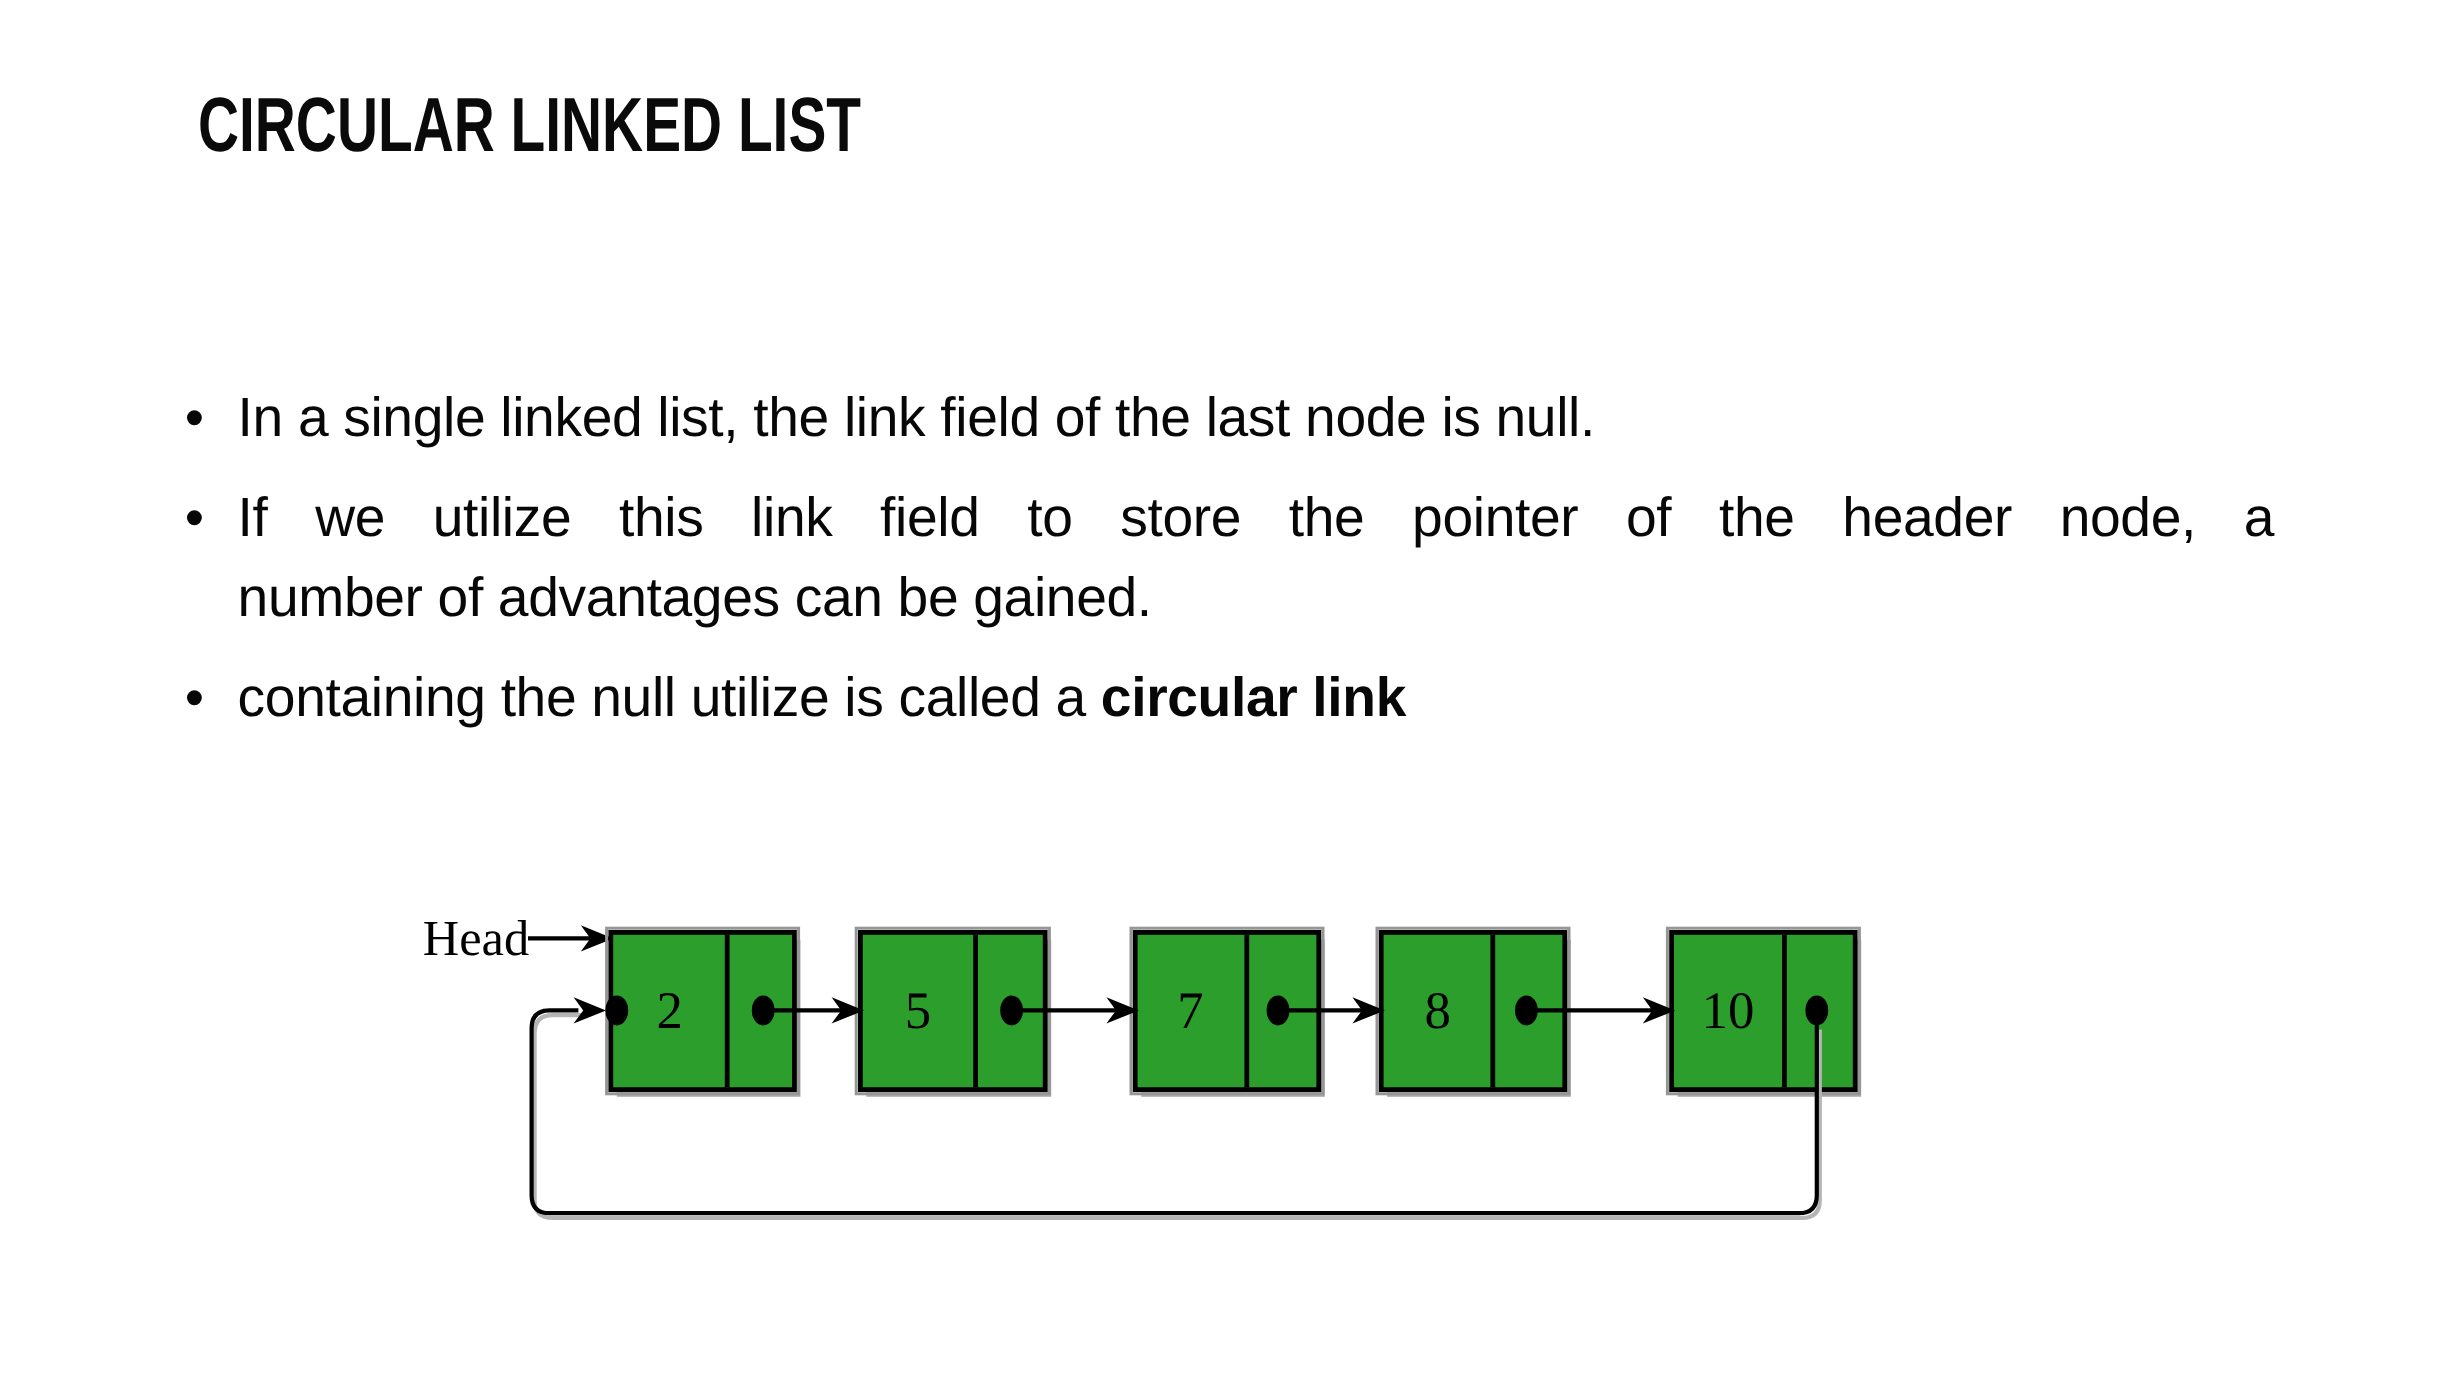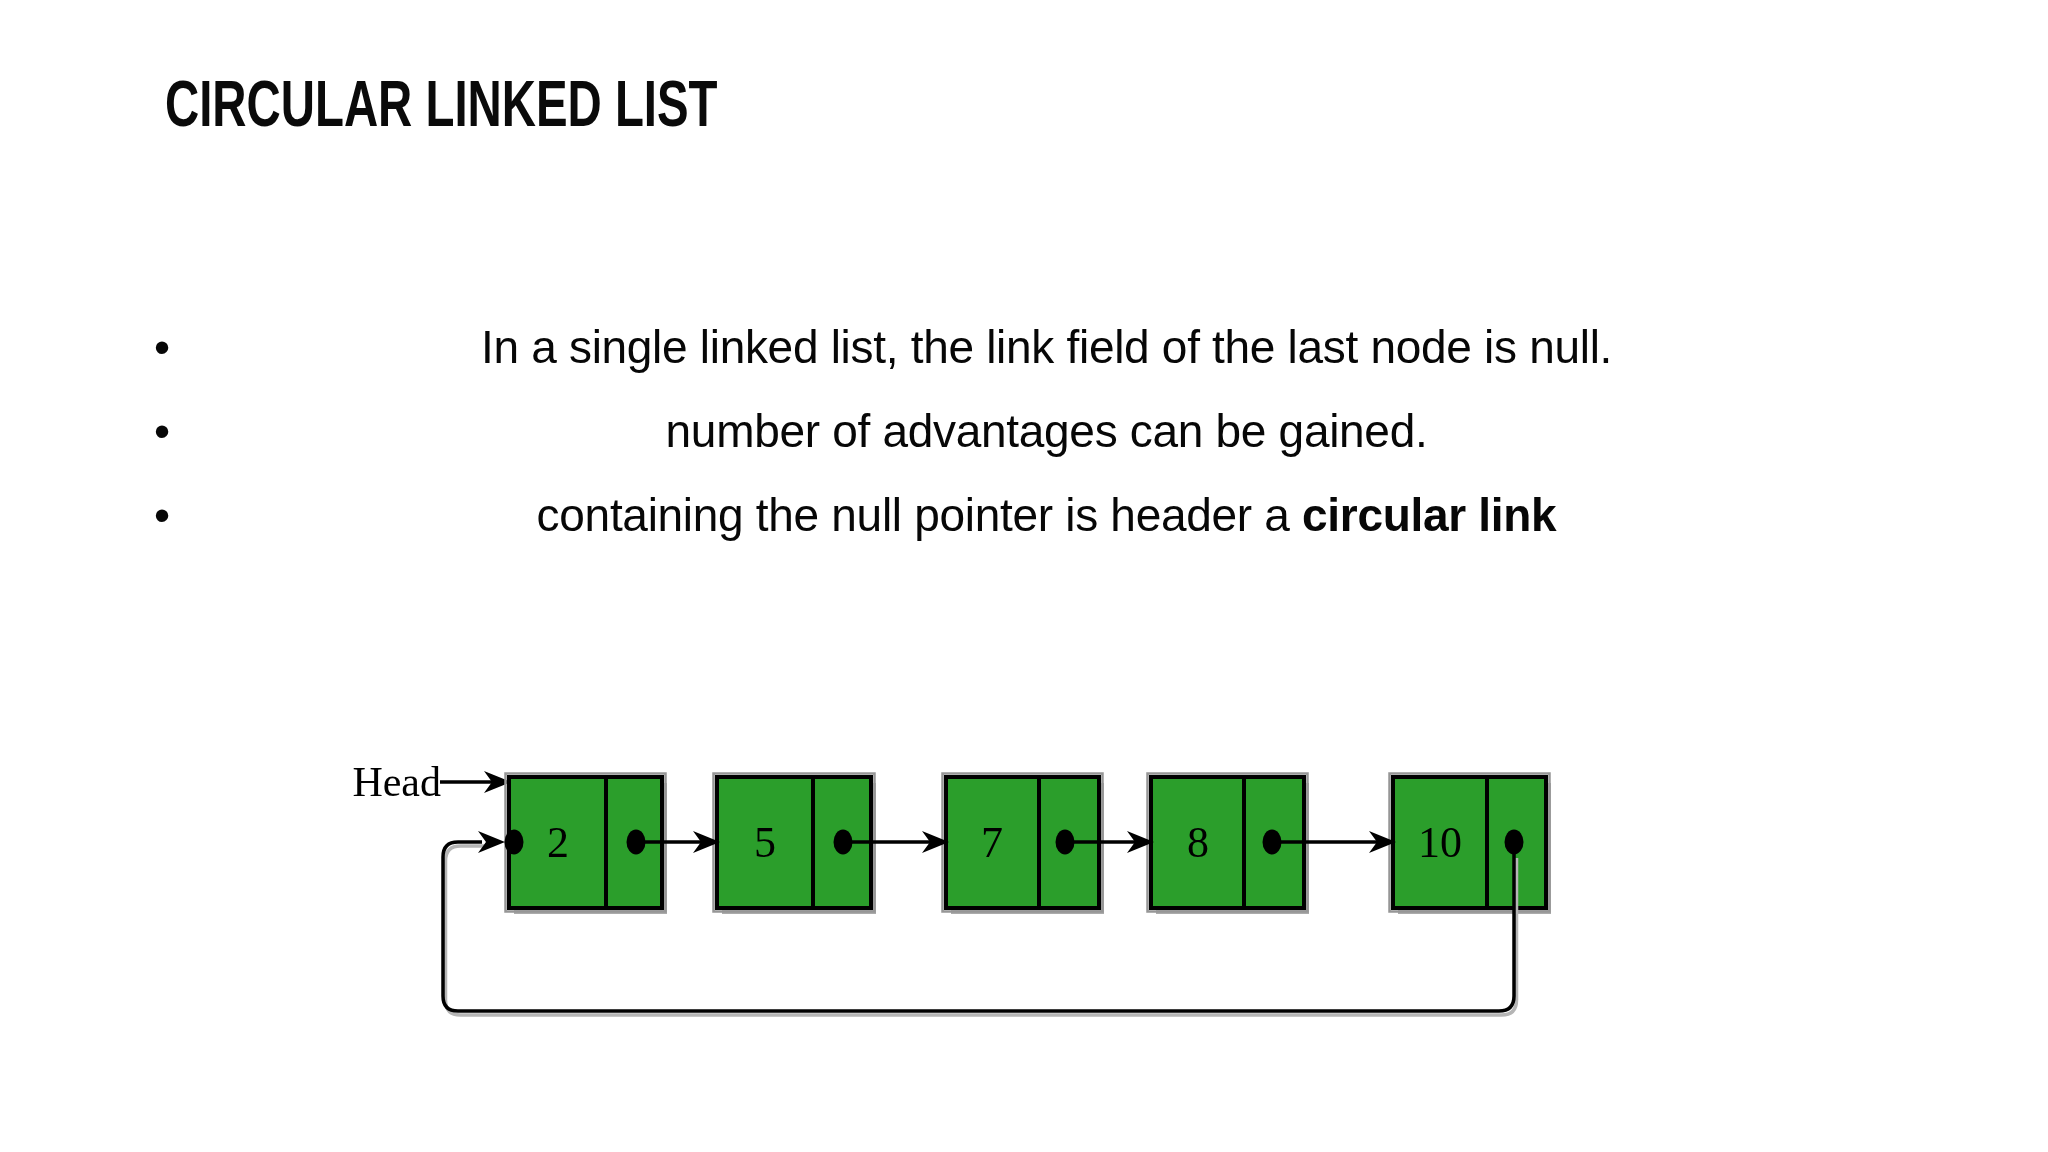--- a/index.html
+++ b/index.html
@@ -14,21 +14,21 @@
     transform:scaleX(0.74);transform-origin:left top;white-space:nowrap;
   }
   .bullets{
     position:absolute;left:150px;top:314px;width:1745px;
     margin:0;padding:0;list-style:none;
     font-size:46px;line-height:66px;letter-spacing:-0.3px;color:#070707;
   }
   .bullets li{display:flex;margin:0 0 18px 0;}
   .marker{flex:0 0 48px;padding-left:4px;box-sizing:border-box;}
   .btext{flex:1 1 auto;min-width:0;}
-  .line{text-align:center;}
+  .line{text-align:left;}
   .line.j{text-align:justify;text-align-last:justify;}
   .b{font-weight:bold;}
   .diagram{position:absolute;left:330px;top:745px;}
   .nsh{fill:#ababab;}
   .nout{fill:none;stroke:#969696;stroke-width:2.5px;}
   .nfill{stroke:#000;stroke-width:4px;}
   .ndiv{stroke:#000;stroke-width:4px;}
   .ndot{fill:#000;}
   .aline{stroke:#000;stroke-width:3.5px;}
   .ahead{fill:#000;stroke:none;}
@@ -45,27 +45,28 @@
 <ul class="bullets">
   <li>
     <span class="marker">•</span>
     <div class="btext">
       <div class="line">In a single linked list, the link field of the last node is null.</div>
     </div>
   </li>
   <li>
     <span class="marker">•</span>
     <div class="btext">
+      <div class="line j">If we utilize this link field to store the pointer of the header node, a</div>
       <div class="line">number of advantages can be gained.</div>
     </div>
   </li>
   <li>
     <span class="marker">•</span>
     <div class="btext">
-      <div class="line"><span>containing the null pointer is header a </span><span class="b">circular link</span></div>
+      <div class="line"><span>containing the null utilize is called a </span><span class="b">circular link</span></div>
     </div>
   </li>
 </ul>
 
 <svg class="diagram" width="1250" height="300" viewBox="0 0 1250 300" xmlns="http://www.w3.org/2000/svg">
 
   <text class="headtxt" x="111" y="51" text-anchor="end">Head</text>
   <g>
     <line class="aline" x1="110" y1="37" x2="162" y2="37"></line>
     <path class="ahead" d="M0 0 L-27 -11 L-19 0 L-27 11 Z" transform="translate(181,37)"></path>

